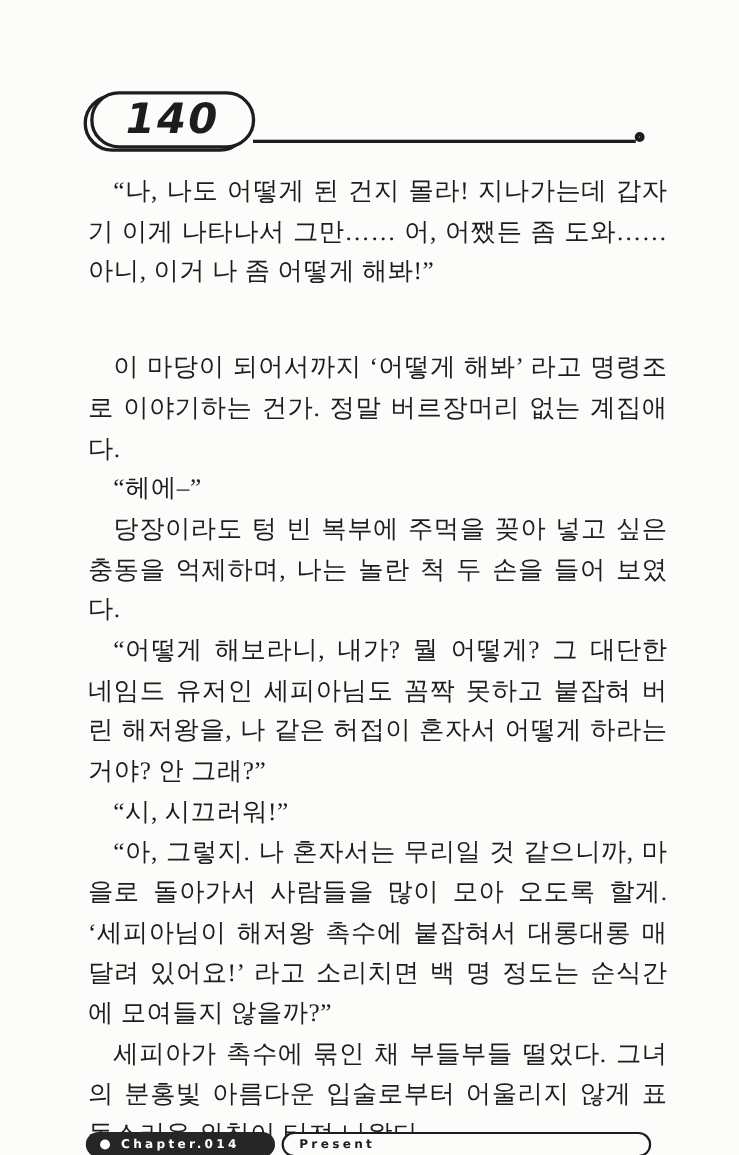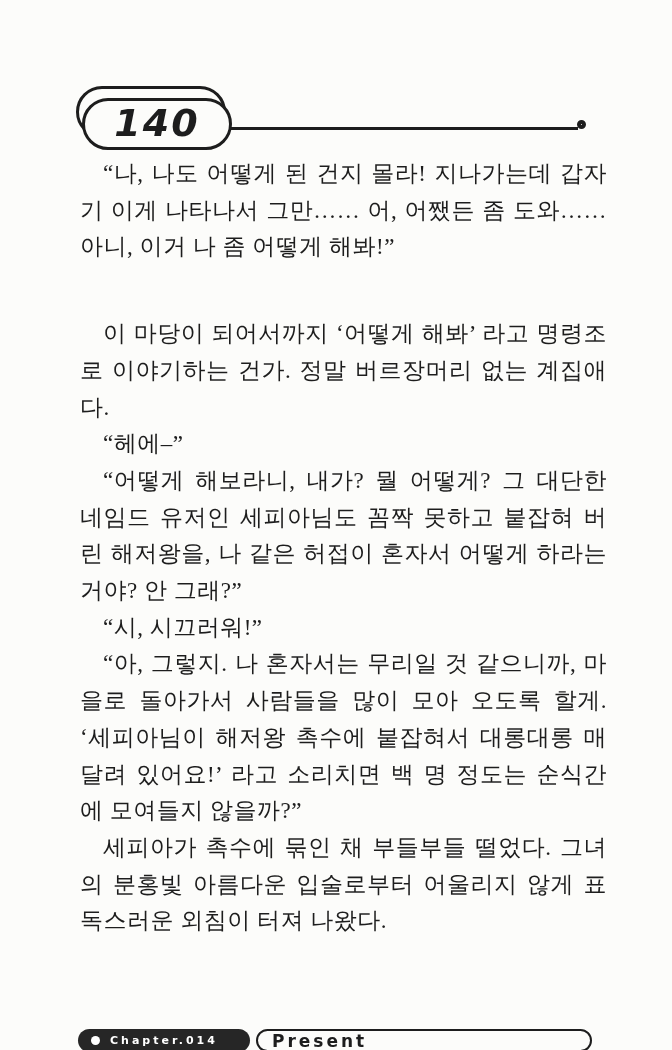--- a/index.html
+++ b/index.html
@@ -19,21 +19,21 @@
   
   .header { position:absolute; left:0; top:0; width:672px; }
   .badge-wrap { position:absolute; left:82px; top:82px; width:150px; height:52px; }
   .badge-shadow {
     position:absolute; left:-6px; top:4px;
     width:150px; height:52px;
     border:3px solid #1d1d1d; border-radius:28px;
     background:transparent;
   }
   .badge-box {
-    position:absolute; left:0; top:16px;
+    position:absolute; left:0; top:1px;
     width:150px; height:52px;
     border:3px solid #1d1d1d; border-radius:28px;
     background:#fcfcfa;
     display:flex; align-items:center; justify-content:center;
   }
   .badge-num {
     font-family:"DejaVu Sans", sans-serif;
     font-style:italic; font-weight:bold;
     font-size:38px; letter-spacing:2px;
     color:#1d1d1d;
@@ -82,21 +82,21 @@
   }
   .present-pill {
     position:absolute; left:256px; top:0;
     width:336px; height:23px;
     border:2px solid #1d1d1d; border-radius:12px;
     background:#fcfcfa;
     display:flex; align-items:center;
   }
   .present-label {
     font-family:"DejaVu Sans", sans-serif;
-    font-weight:bold; font-size:17px; letter-spacing:3px;
+    font-weight:bold; font-size:11px; letter-spacing:3px;
     color:#1d1d1d; margin-left:14px; white-space:nowrap;
   }
 </style>
 </head>
 <body>
 
 <div class="page">
 
   <div class="header">
     <div class="badge-wrap">
@@ -106,20 +106,21 @@
       </div>
     </div>
     <div class="header-rule"></div>
     <div class="header-dot"></div>
   </div>
 
   <div class="body-text">
     <p class="gap-after">“나, 나도 어떻게 된 건지 몰라! 지나가는데 갑자기 이게 나타나서 그만…… 어, 어쨌든 좀 도와…… 아니, 이거 나 좀 어떻게 해봐!”</p>
     <p>이 마당이 되어서까지 ‘어떻게 해봐’ 라고 명령조로 이야기하는 건가. 정말 버르장머리 없는 계집애다.</p>
     <p>“헤에–”</p>
+    <p>당장이라도 텅 빈 복부에 주먹을 꽂아 넣고 싶은 충동을 억제하며, 나는 놀란 척 두 손을 들어 보였다.</p>
     <p>“어떻게 해보라니, 내가? 뭘 어떻게? 그 대단한 네임드 유저인 세피아님도 꼼짝 못하고 붙잡혀 버린 해저왕을, 나 같은 허접이 혼자서 어떻게 하라는 거야? 안 그래?”</p>
     <p>“시, 시끄러워!”</p>
     <p>“아, 그렇지. 나 혼자서는 무리일 것 같으니까, 마을로 돌아가서 사람들을 많이 모아 오도록 할게. ‘세피아님이 해저왕 촉수에 붙잡혀서 대롱대롱 매달려 있어요!’ 라고 소리치면 백 명 정도는 순식간에 모여들지 않을까?”</p>
     <p>세피아가 촉수에 묶인 채 부들부들 떨었다. 그녀의 분홍빛 아름다운 입술로부터 어울리지 않게 표독스러운 외침이 터져 나왔다.</p>
   </div>
 
   <div class="footer">
     <div class="chapter-pill">
       <span class="chapter-dot"></span>
       <span class="chapter-label">Chapter.014</span>

